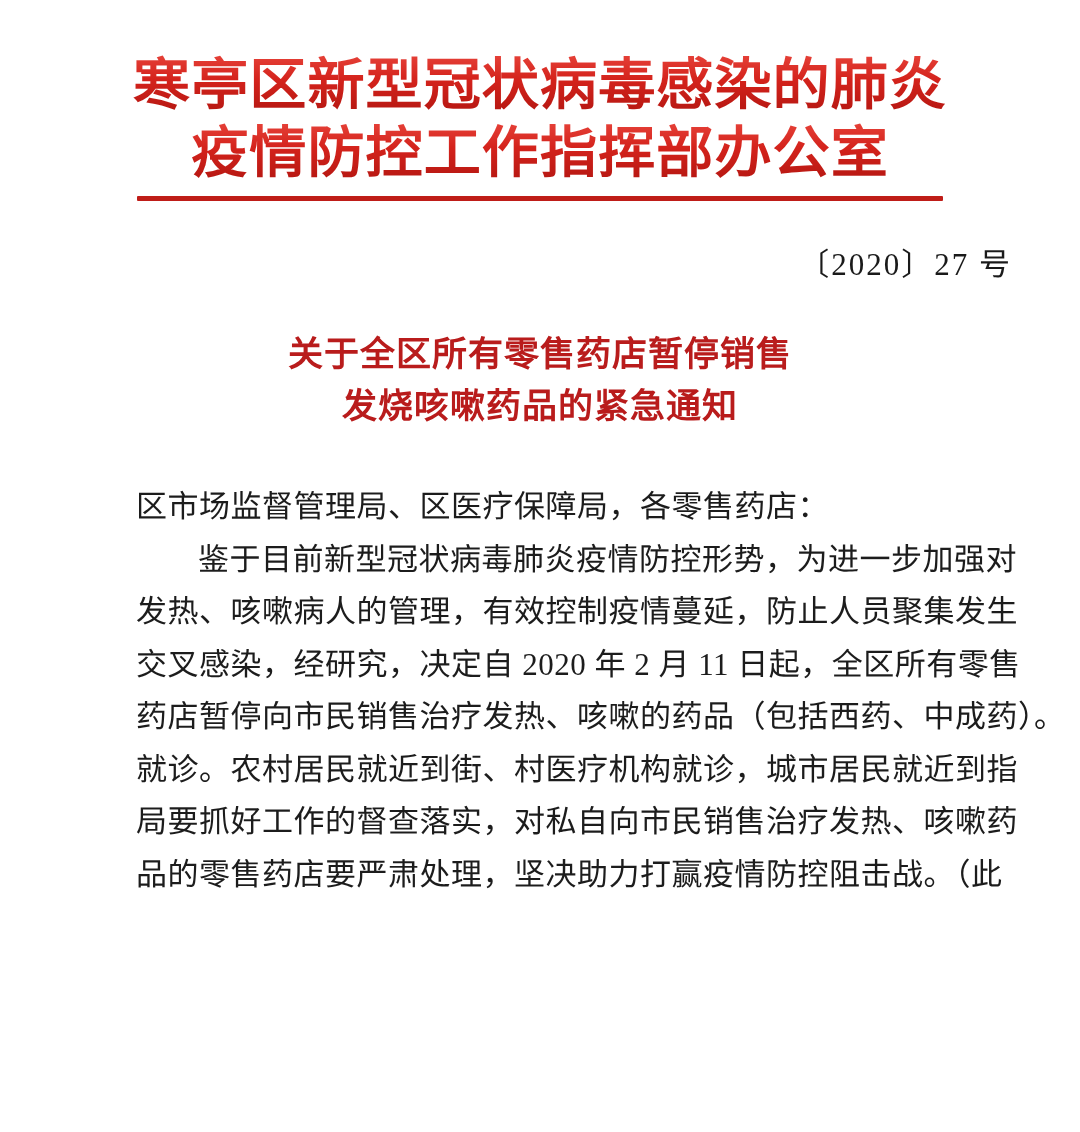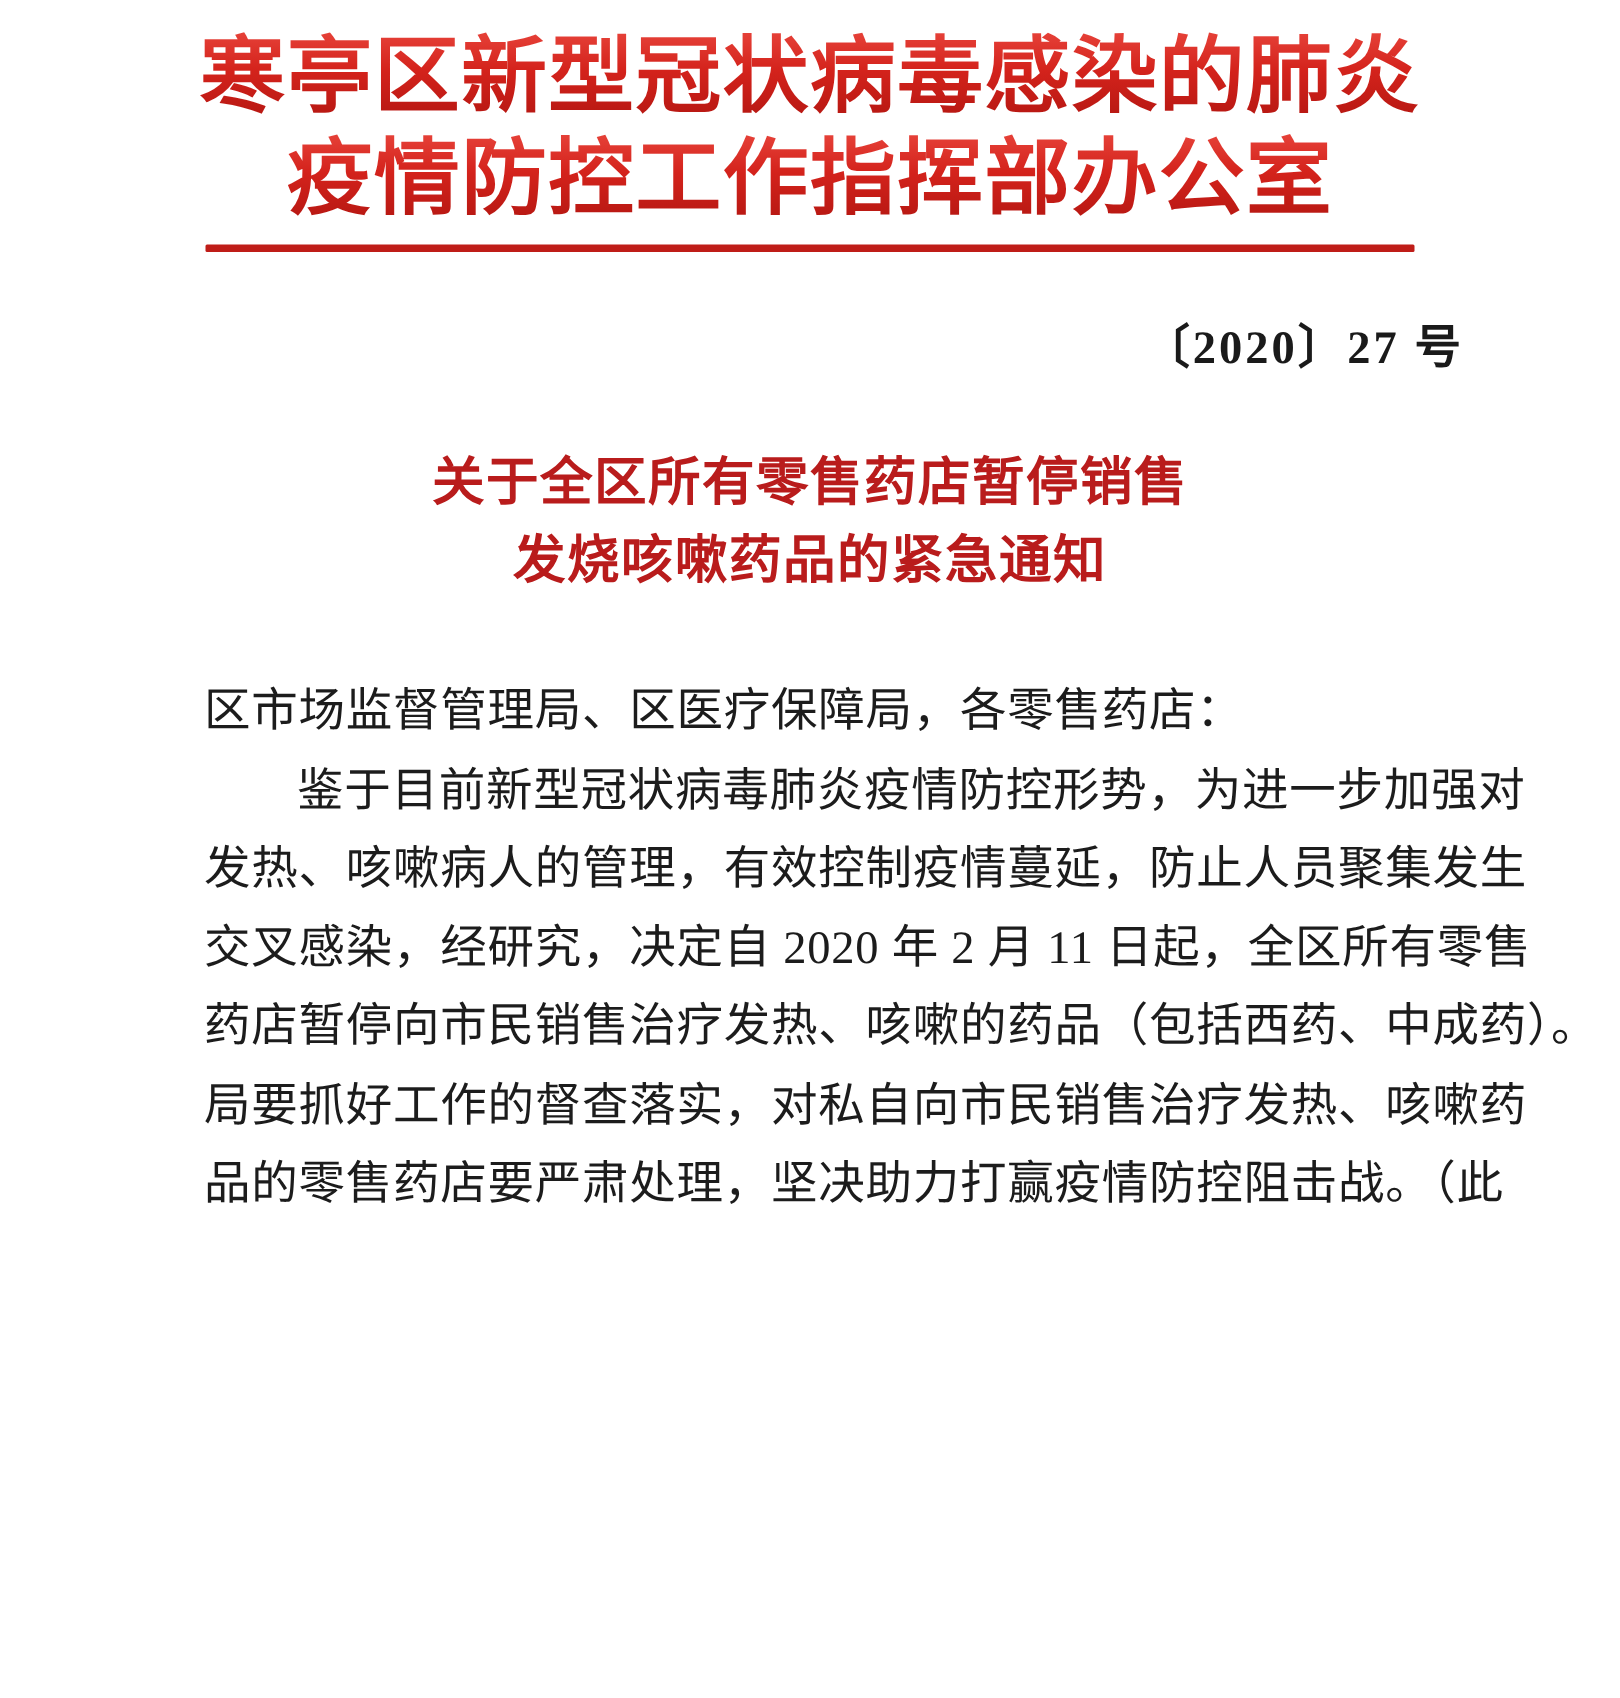--- a/index.html
+++ b/index.html
@@ -22,20 +22,21 @@
     width: 1080px;
     height: 1132px;
     background: #ffffff;
     box-sizing: border-box;
   }
 
   
   .masthead {
     padding-top: 18px;
     text-align: center;
+    margin-top: 33px;
   }
   .masthead-line {
     font-family: "Liberation Serif", "DejaVu Serif", serif;
     font-weight: bold;
     font-size: 56px;
     line-height: 68px;
     letter-spacing: 1px;
     color: #d2231f;
     white-space: nowrap;
     background: linear-gradient(180deg, #e8453c 0%, #d4231c 42%, #b01510 100%);
@@ -49,23 +50,22 @@
     width: 806px;
     height: 5px;
     margin: 9px auto 0 auto;
     background: #bf1d18;
     border-radius: 1px;
   }
 
   
   .docnum-row {
     margin-top: 44px;
-    padding-right: 104px;
+    padding-right: 68px;
     text-align: right;
-    font-weight: bold;
   }
   .docnum {
     font-family: "Liberation Serif", "DejaVu Serif", serif;
     font-size: 31px;
     line-height: 40px;
     letter-spacing: 2px;
     color: #1a1a1a;
   }
 
   
@@ -120,18 +120,19 @@
   </div>
 
   <div class="doc-body">
 
     <div class="body-line">区市场监督管理局、区医疗保障局，各零售药店：</div>
 
     <div class="body-line indent">鉴于目前新型冠状病毒肺炎疫情防控形势，为进一步加强对</div>
     <div class="body-line">发热、咳嗽病人的管理，有效控制疫情蔓延，防止人员聚集发生</div>
     <div class="body-line">交叉感染，经研究，决定自 2020 年 2 月 11 日起，全区所有零售</div>
     <div class="body-line">药店暂停向市民销售治疗发热、咳嗽的药品（包括西药、中成药）。</div>
+    <div class="body-line">就诊。农村居民就近到街、村医疗机构就诊，城市居民就近到指</div>
     <div class="body-line">局要抓好工作的督查落实，对私自向市民销售治疗发热、咳嗽药</div>
     <div class="body-line">品的零售药店要严肃处理，坚决助力打赢疫情防控阻击战。（此</div>
 
   </div>
 
 </div>
 
 </body></html>

